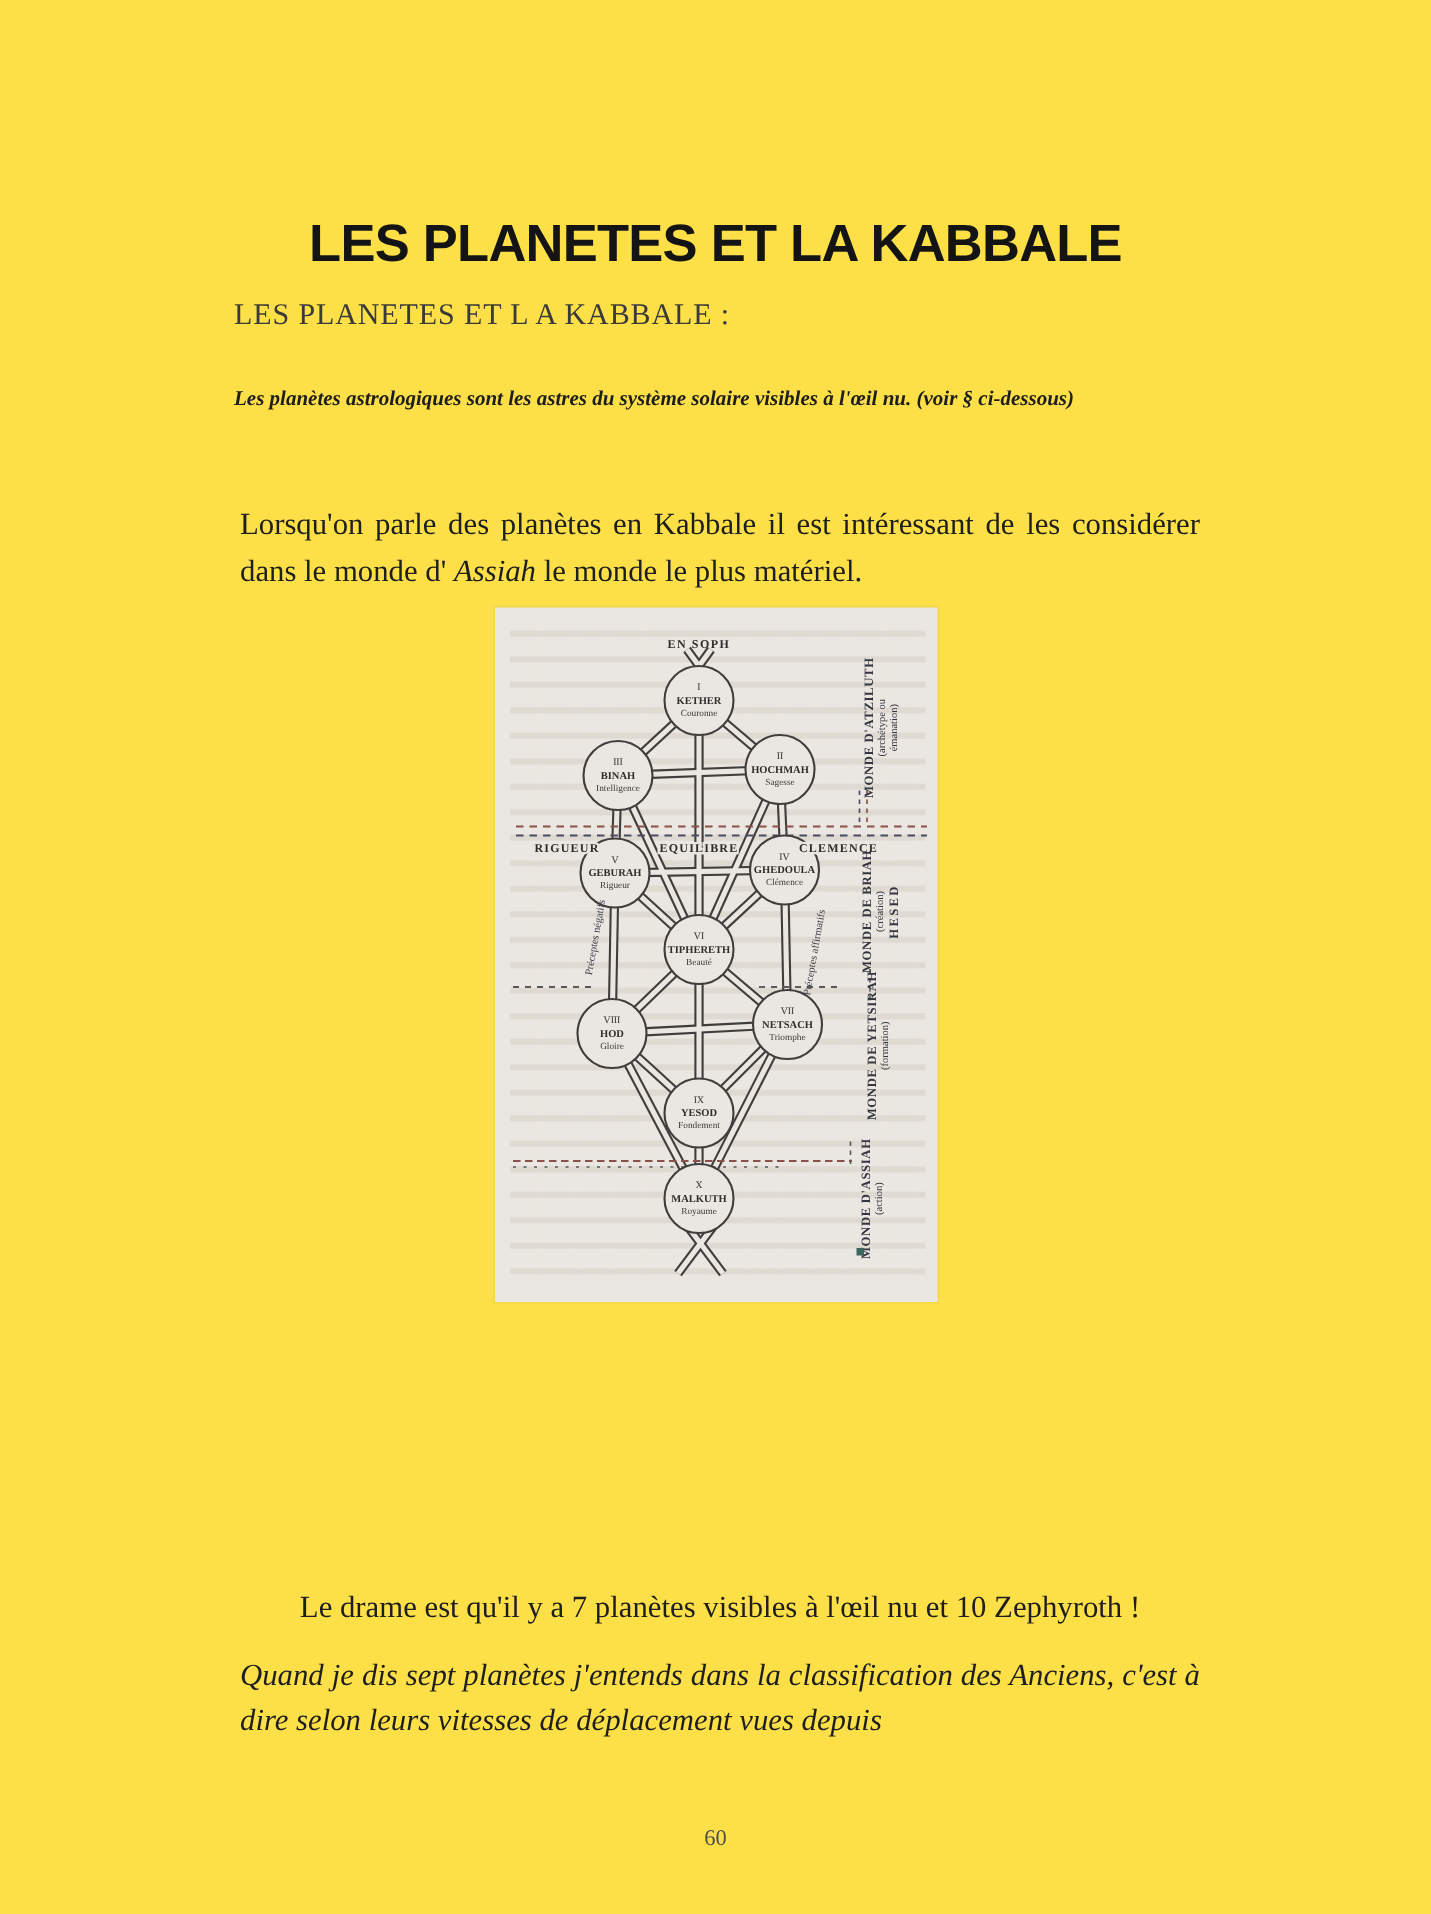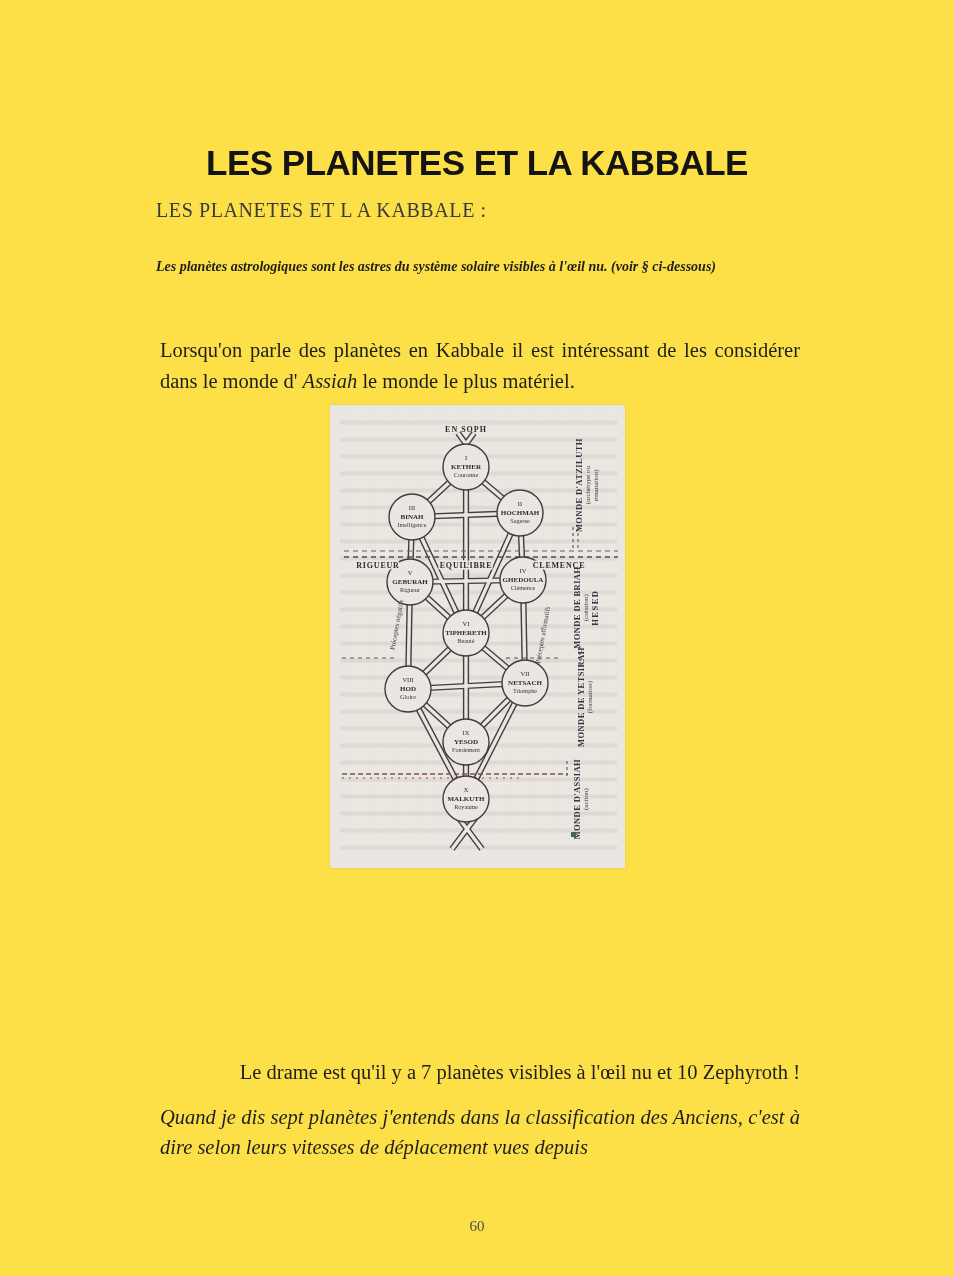--- a/index.html
+++ b/index.html
@@ -10,21 +10,21 @@
          letter-spacing:-0.5px;color:#141414;}
   .subtitle{position:absolute;top:199px;left:156px;font-size:20px;color:#3a3a3a;
             letter-spacing:0.6px;}
   .lead{position:absolute;top:252px;left:156px;width:640px;margin:0;
         font-style:italic;font-weight:700;font-size:14px;line-height:29px;
         text-align:justify;color:#1d1d1d;}
   .para{position:absolute;left:156px;width:640px;margin:4px;font-size:20.5px;
         line-height:30px;text-align:justify;color:#1e1e1e;}
   .p1{top:331px;line-height:31px;}
   .p2{top:915px;}
-  .p3{top:1053px;text-align:right;}
+  .p3{top:1053px;text-align:center;}
   .p4{top:1098px;font-style:italic;}
   .pageno{position:absolute;top:1218px;left:0;right:0;text-align:center;
           font-size:15px;color:#4d4d4d;}
   
   .scan{position:absolute;left:330px;top:405px;width:295px;height:463px;
         background:#eae6e1;box-shadow:0 0 0 1px rgba(0,0,0,0.04);}
   .scan::before{content:"";position:absolute;left:10px;right:8px;top:6px;bottom:14px;
         background:repeating-linear-gradient(180deg,
           rgba(150,138,116,0) 0px, rgba(150,138,116,0) 9px,
           rgba(150,138,116,0.13) 10px, rgba(150,138,116,0.13) 13px,

